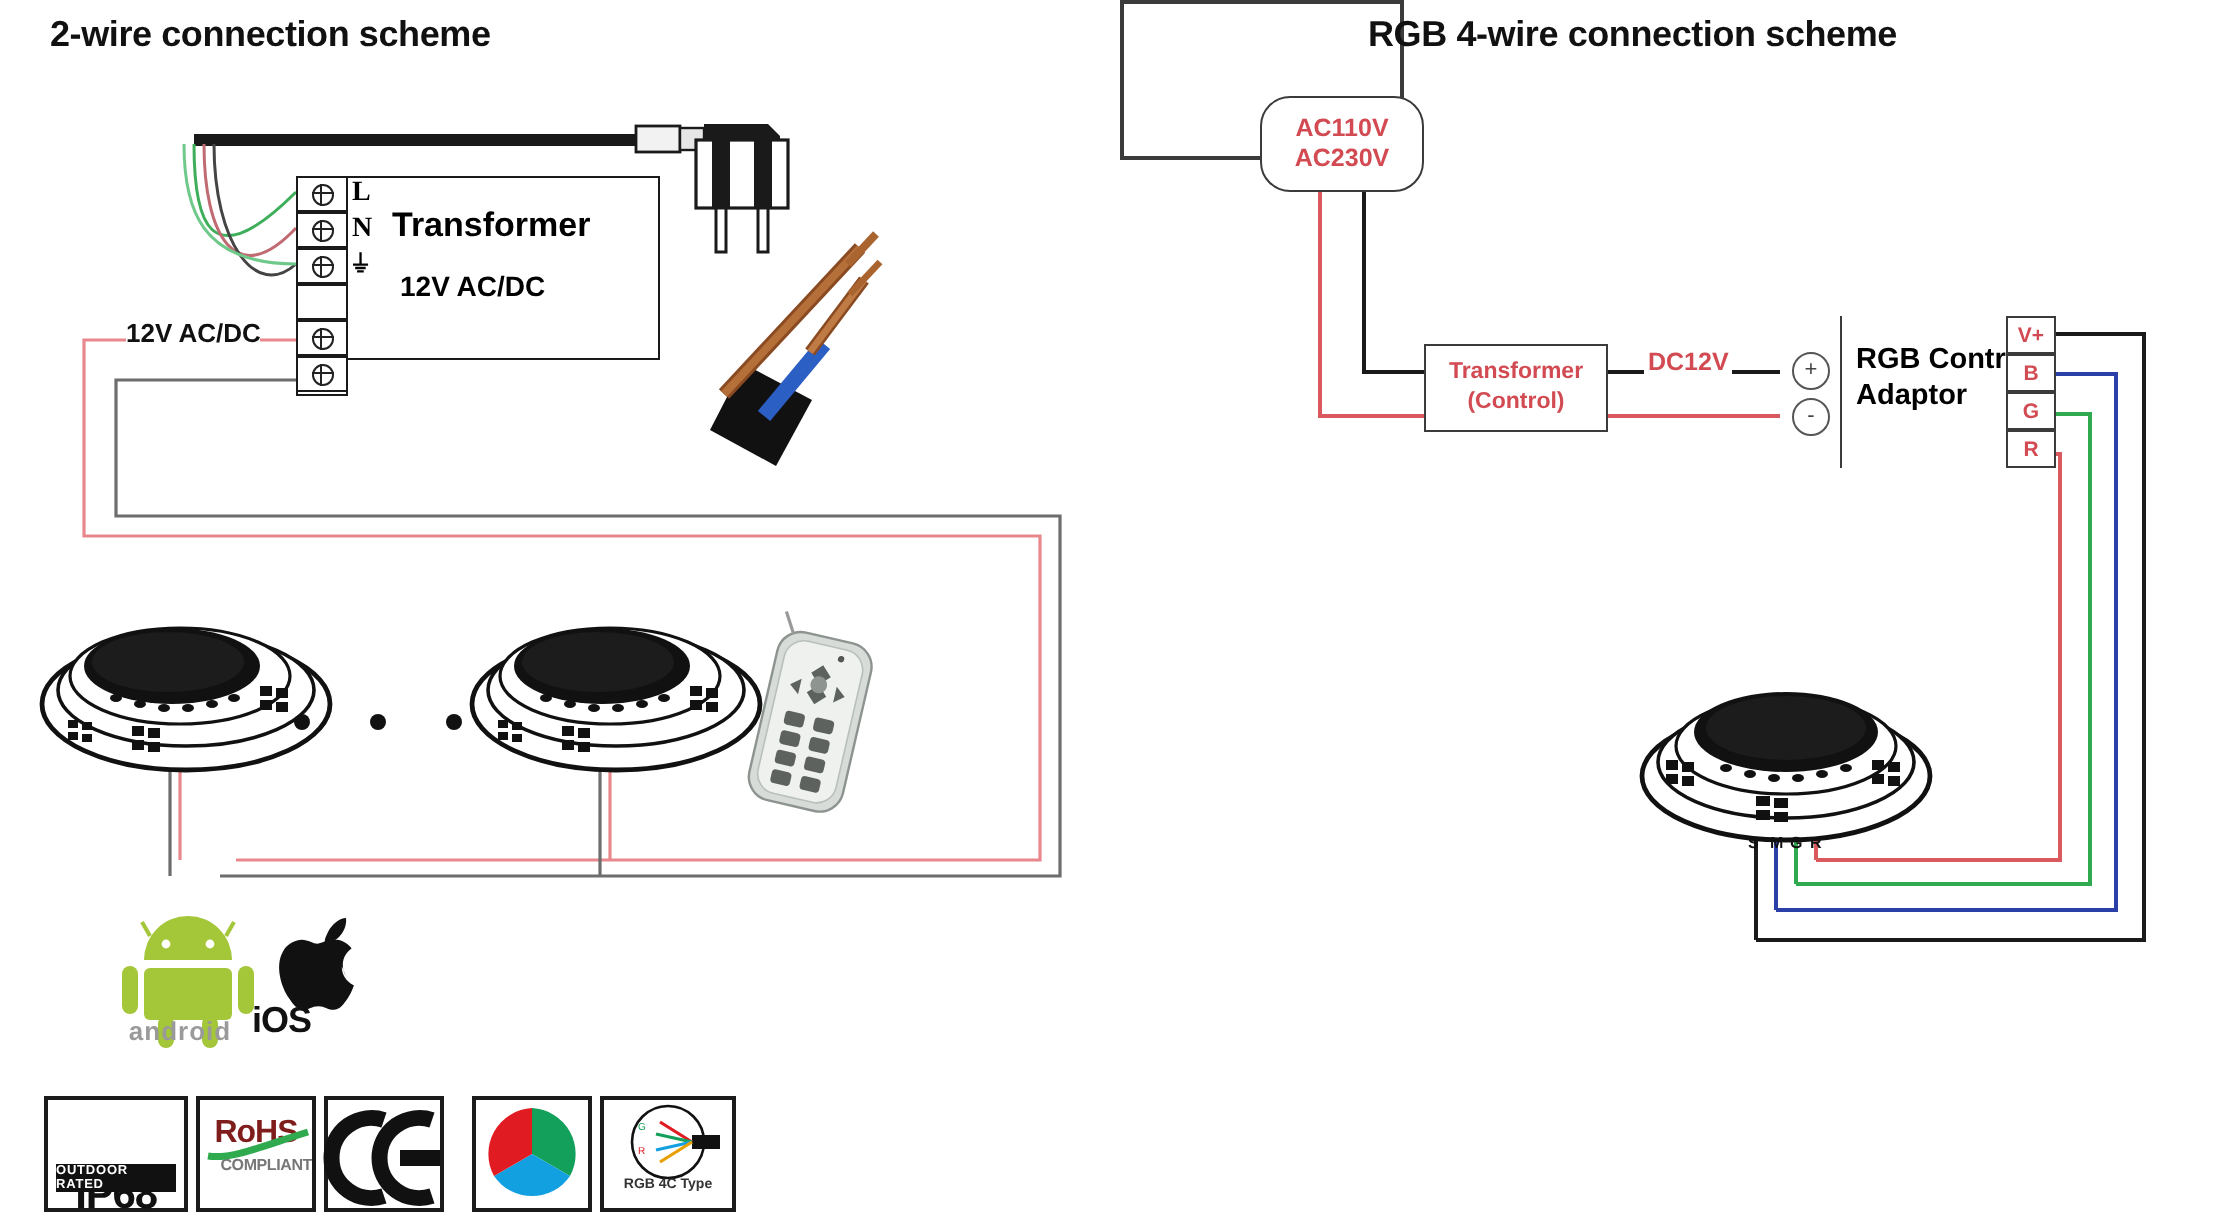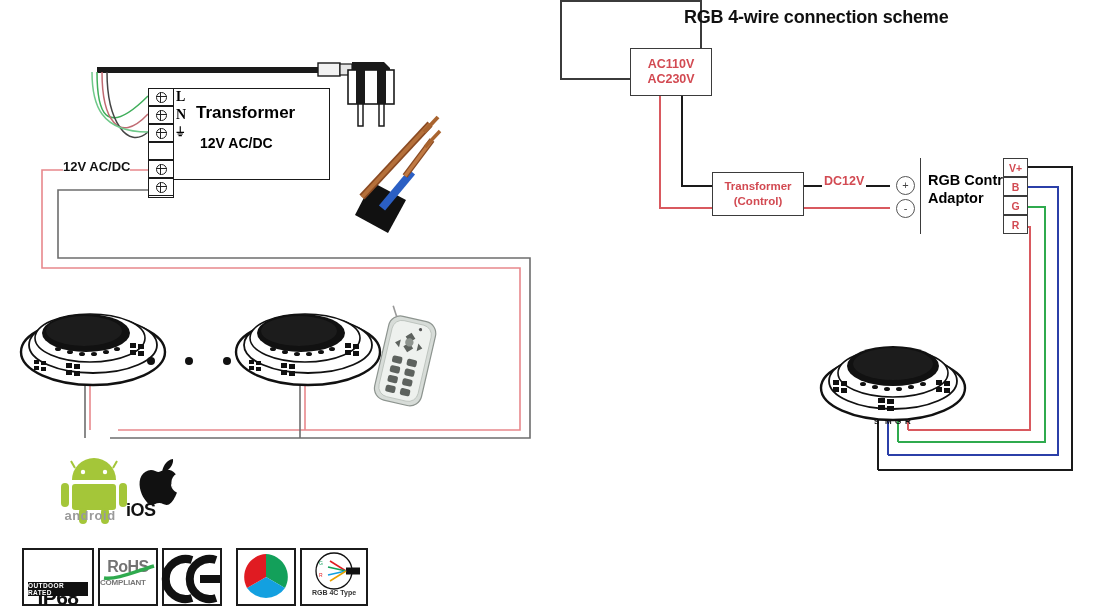--- a/index.html
+++ b/index.html
@@ -31,21 +31,21 @@
   .term-screw{width:9px;height:9px;border:1.2px solid #222;border-radius:50%;position:relative;}
   .term-screw:before,.term-screw:after{content:"";position:absolute;background:#222;}
   .term-screw:before{left:-1px;top:3.2px;width:11px;height:1.2px;}
   .term-screw:after{top:-1px;left:3.2px;height:11px;width:1.2px;}
   .term-letter{position:absolute;left:176px;font-size:14px;font-family:"Liberation Serif",serif;
      font-weight:600;line-height:1;}
 
   
   .rbox{position:absolute;border:1.5px solid #3b3b3b;background:#fff;box-sizing:border-box;
         display:flex;flex-direction:column;align-items:center;justify-content:center;}
-  #ac-source-box{left:70px;top:48px;width:82px;height:48px;}
+  #ac-source-box{left:70px;top:48px;width:82px;height:48px;border-radius:15px;}
   .ac-line{font-size:12.5px;color:#d24a52;font-weight:bold;line-height:1.22;}
   #adaptor-box{left:152px;top:172px;width:92px;height:44px;}
   .adaptor-line{font-size:11.5px;color:#d24a52;font-weight:bold;line-height:1.3;}
   #receiver-box{left:330px;top:158px;width:138px;height:76px;border:2px solid #3b3b3b;}
   #receiver-inner{position:absolute;left:360px;top:158px;width:108px;height:76px;
       border-left:1.5px solid #3b3b3b;box-sizing:border-box;}
   #receiver-name{position:absolute;left:368px;top:172px;font-size:14.5px;font-weight:bold;
       line-height:1.24;}
   .polarity{position:absolute;left:336px;width:17px;height:17px;border:1.4px solid #555;
       border-radius:50%;background:#fff;font-size:11px;color:#444;
@@ -77,31 +77,32 @@
   #cert-rohs{left:98px;width:60px;}
   #cert-ce{left:162px;width:60px;}
   #cert-rgbwheel{left:236px;width:60px;}
   #cert-rgb4c{left:300px;width:68px;}
   #ip68-text{position:absolute;left:24px;top:556px;width:68px;text-align:center;
      font-size:21px;font-weight:bold;letter-spacing:-0.6px;color:#111;margin-top:30px;}
   #ip68-sub{position:absolute;left:28px;top:582px;width:60px;height:14px;background:#111;
      color:#fff;font-size:6.5px;font-weight:bold;letter-spacing:0.4px;
      display:flex;align-items:center;justify-content:center;}
   #rohs-main{position:absolute;left:100px;top:558px;width:56px;text-align:center;
-     font-size:16px;font-weight:bold;color:#737373;letter-spacing:-0.5px;}
-  #rohs-sub{position:absolute;left:100px;top:578px;width:56px;text-align:left;
+     font-size:16px;font-weight:bold;color:#7f1d1d;letter-spacing:-0.5px;}
+  #rohs-sub{position:absolute;left:100px;top:578px;width:56px;text-align:right;
      font-size:8px;font-weight:bold;color:#777;letter-spacing:-0.2px;}
   #rgb4c-text{position:absolute;left:300px;top:589px;width:68px;text-align:center;
      font-size:7px;color:#333;font-weight:bold;}
 </style>
 </head>
 <body>
 
 <div class="panel" id="left-panel">
 
+  <div class="scheme-title" id="left-title">2-wire connection scheme</div>
 
   <svg width="560" height="614">
 
     <path d="M97,70 L318,70" stroke="#1a1a1a" stroke-width="6" fill="none"></path>
 
     <path d="M97,72 C97,110 104,140 148,96" stroke="#3fae5a" stroke-width="1.5" fill="none"></path>
     <path d="M102,72 C102,118 118,146 148,114" stroke="#c06a72" stroke-width="1.5" fill="none"></path>
     <path d="M107,72 C107,122 128,150 148,132" stroke="#444" stroke-width="1.5" fill="none"></path>
     <path d="M92,72 C92,104 100,132 148,132" stroke="#6fc98a" stroke-width="1.5" fill="none"></path>
 

